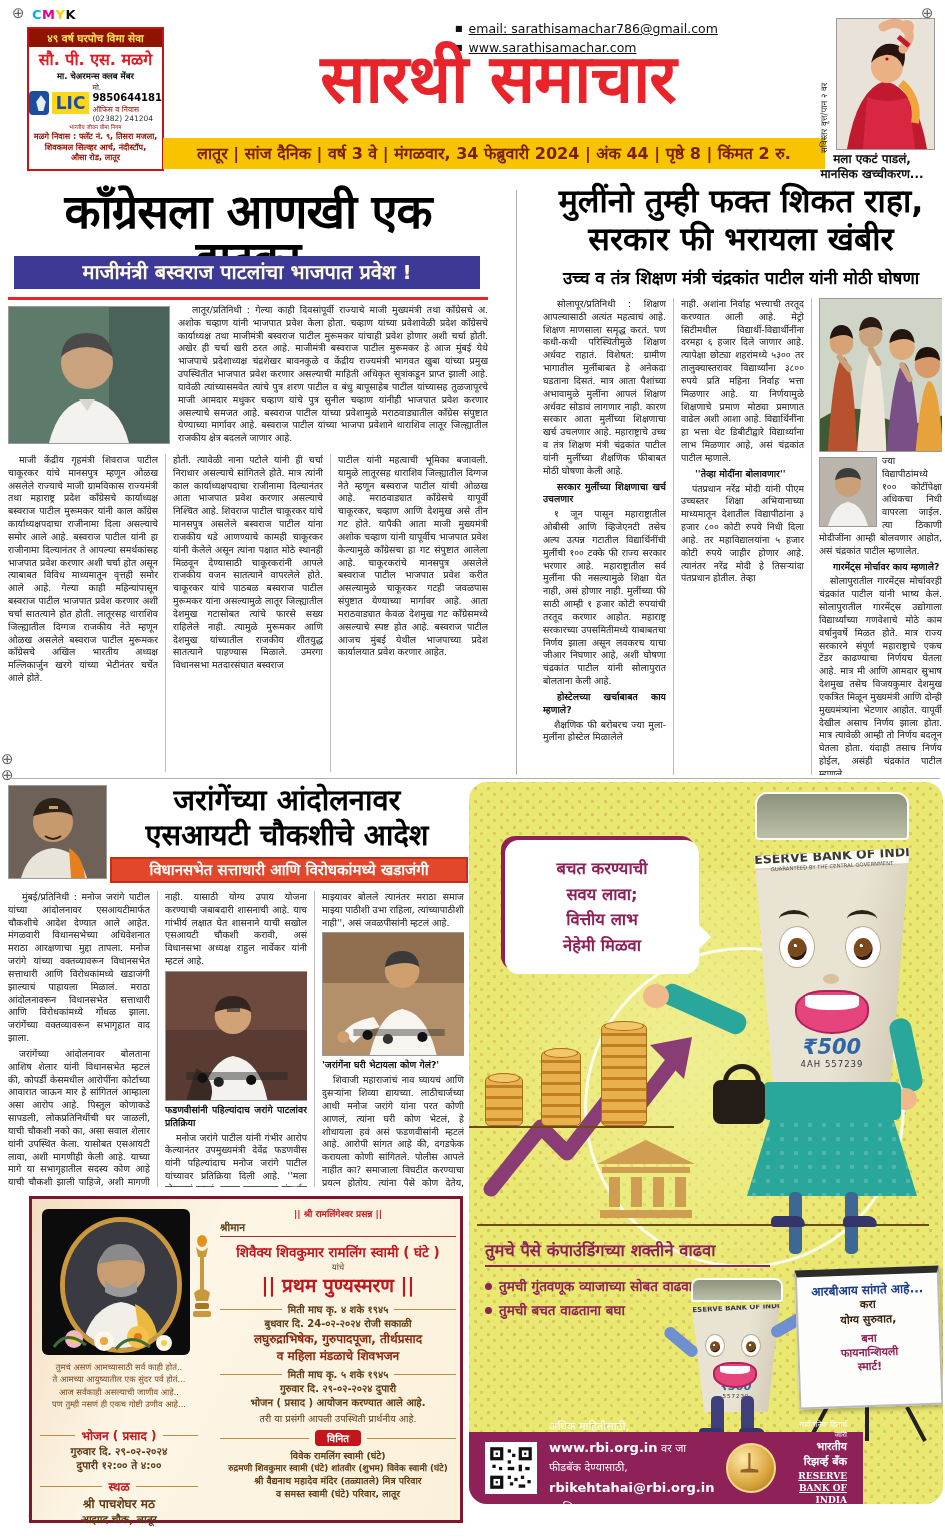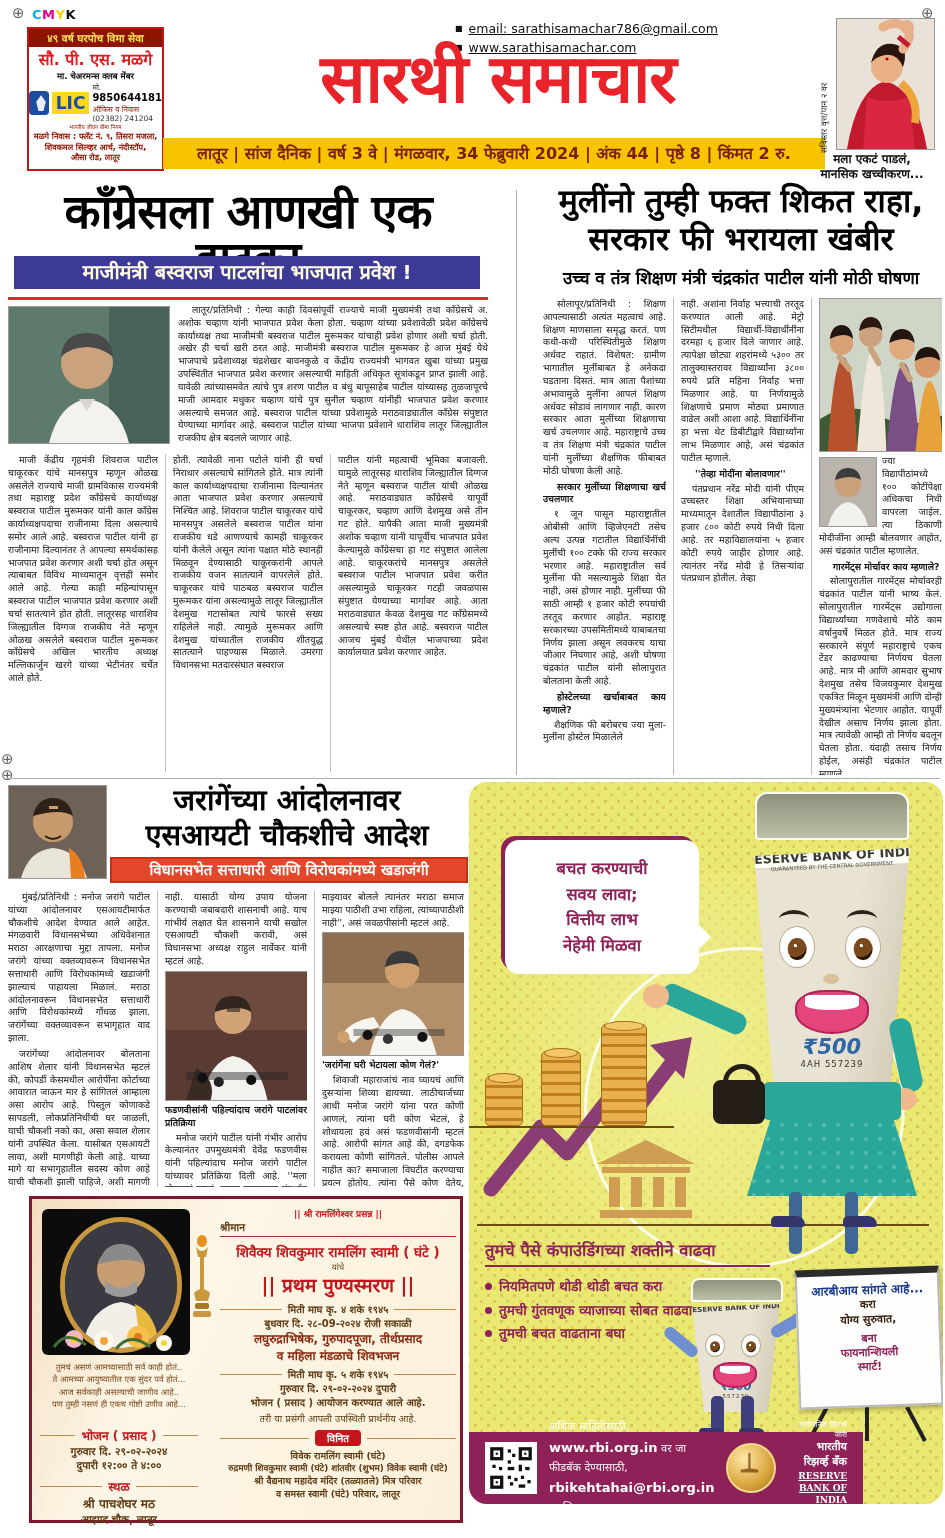--- a/index.html
+++ b/index.html
@@ -396,24 +396,20 @@
       <div class="bag" style="left:-14px;top:288px;width:52px;height:44px;"></div>
       <div class="leg" style="left:62px;top:400px;"></div>
       <div class="leg" style="left:118px;top:400px;"></div>
       <div class="shoe" style="left:44px;top:424px;"></div>
       <div class="shoe" style="left:116px;top:424px;"></div>
     </div>
 
     <div class="abs" style="left:16px;top:456px;width:320px;">
       <div class="comp-title">तुमचे पैसे कंपाउंडिंगच्या शक्तीने वाढवा</div>
       <div class="comp-rule" style="width:285px;"></div>
-      <div class="comp-li">
-          <span class="dot"></span>
-          <span>नियमितपणे थोडी थोडी बचत करा</span>
-        </div>
       <div class="comp-li">
           <span class="dot"></span>
           <span>तुमची गुंतवणूक व्याजाच्या सोबत वाढवा</span>
         </div>
       <div class="comp-li">
           <span class="dot"></span>
           <span>तुमची बचत वाढताना बघा</span>
         </div>
     </div>
 
@@ -549,21 +545,21 @@
 
     <div class="abs" style="left:188px;top:8px;width:236px;text-align:center;">
       <div class="mem-h" style="font-size:9px;">|| श्री रामलिंगेश्वर प्रसन्न ||</div>
       <div style="text-align:left;font-size:10.5px;font-weight:bold;color:#5f3c16;border-bottom:1px solid #9c2f2f;padding-bottom:2px;">श्रीमान</div>
       <div class="mem-h" style="font-size:13.5px;margin-top:6px;">शिवैक्य शिवकुमार रामलिंग स्वामी ( घंटे )</div>
       <div class="mem-t" style="font-size:8.5px;">यांचे</div>
       <div class="mem-h" style="font-size:19px;">|| प्रथम पुण्यस्मरण ||</div>
       <div class="mem-t orn" style="font-size:10px;font-weight:bold;margin-top:4px;">
           <span>मिती माघ कृ. ४ शके १९४५</span>
         </div>
-      <div class="mem-t" style="font-size:10px;font-weight:bold;">बुधवार दि. २८-09-२०२४ रोजी सकाळी</div>
+      <div class="mem-t" style="font-size:10px;font-weight:bold;">बुधवार दि. 24-०२-२०२४ रोजी सकाळी</div>
       <div class="mem-h" style="font-size:12px;color:#8a2a10;">लघुरुद्राभिषेक, गुरुपादपूजा, तीर्थप्रसाद</div>
       <div class="mem-h" style="font-size:12px;color:#8a2a10;">व महिला मंडळाचे शिवभजन</div>
       <div class="mem-t orn" style="font-size:10px;font-weight:bold;margin-top:3px;">
           <span>मिती माघ कृ. ५ शके १९४५</span>
         </div>
       <div class="mem-t" style="font-size:10px;font-weight:bold;">गुरुवार दि. २९-०२-२०२४ दुपारी</div>
       <div class="mem-t" style="font-size:10px;font-weight:bold;">भोजन ( प्रसाद ) आयोजन करण्यात आले आहे.</div>
       <div class="mem-t" style="font-size:9.5px;margin-top:3px;">तरी या प्रसंगी आपली उपस्थिती प्रार्थनीय आहे.</div>
       <div class="orn" style="margin:5px 0 3px;">
           <span class="vinit">विनित</span>

